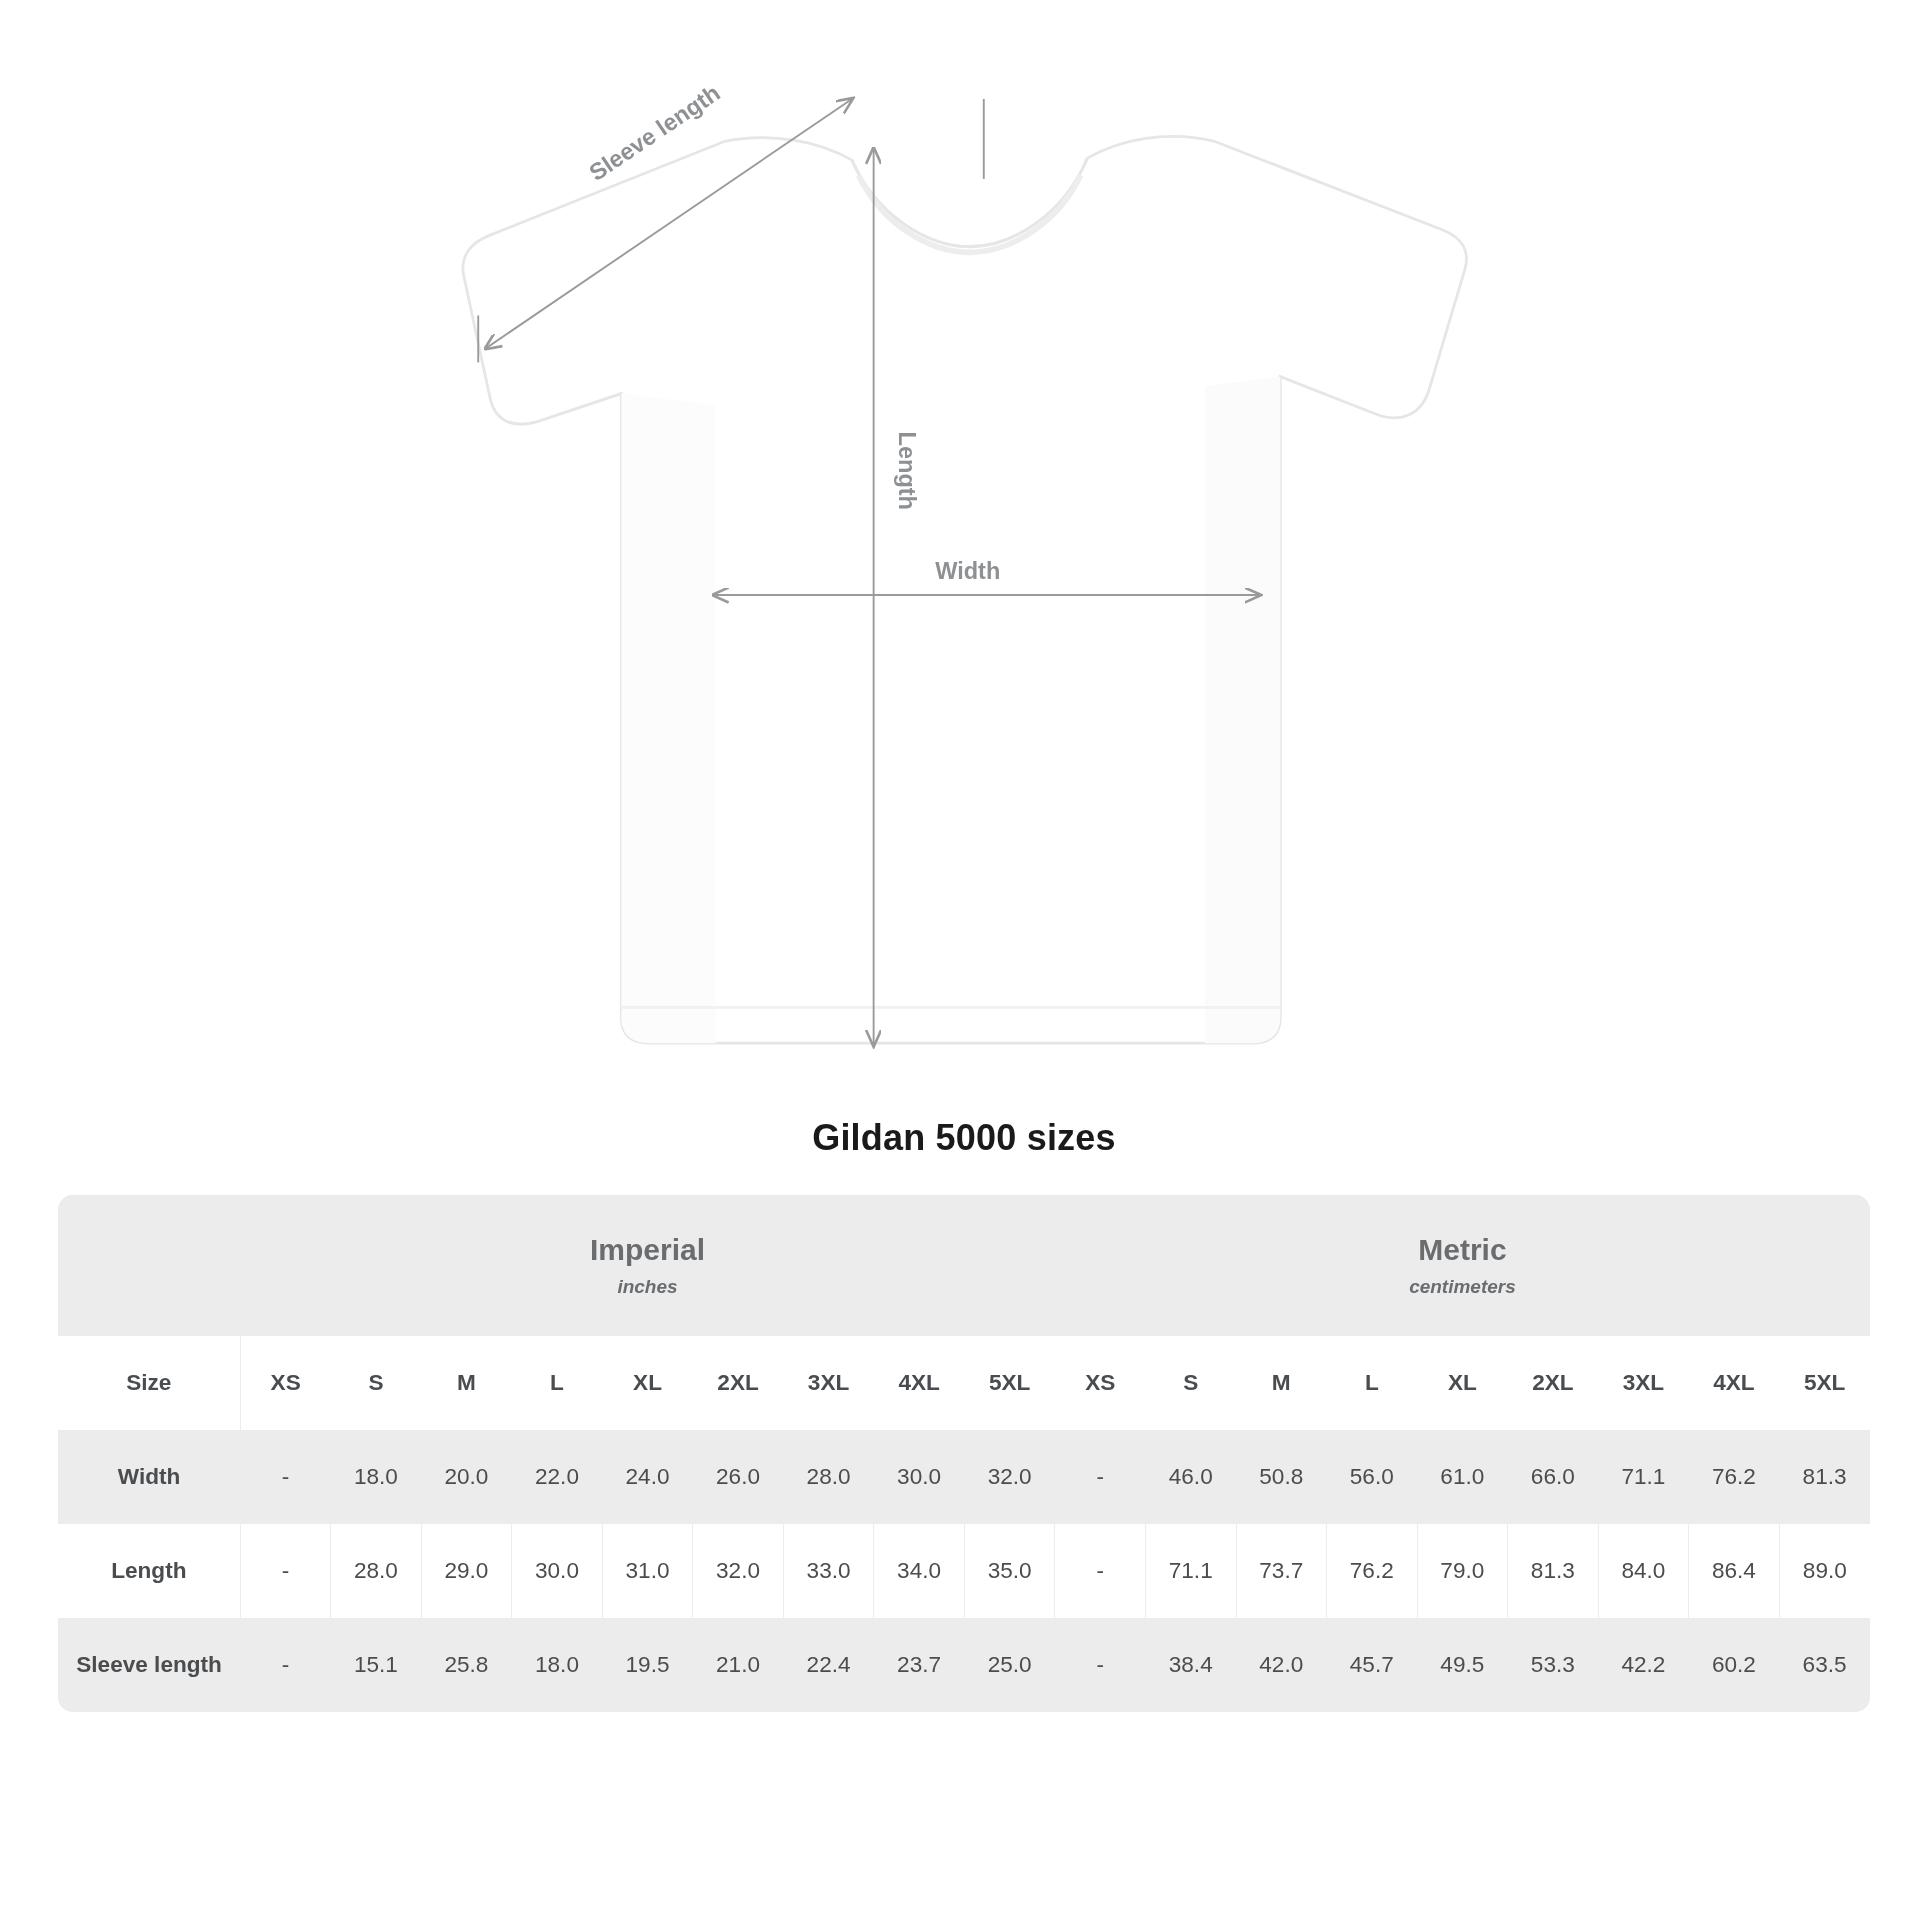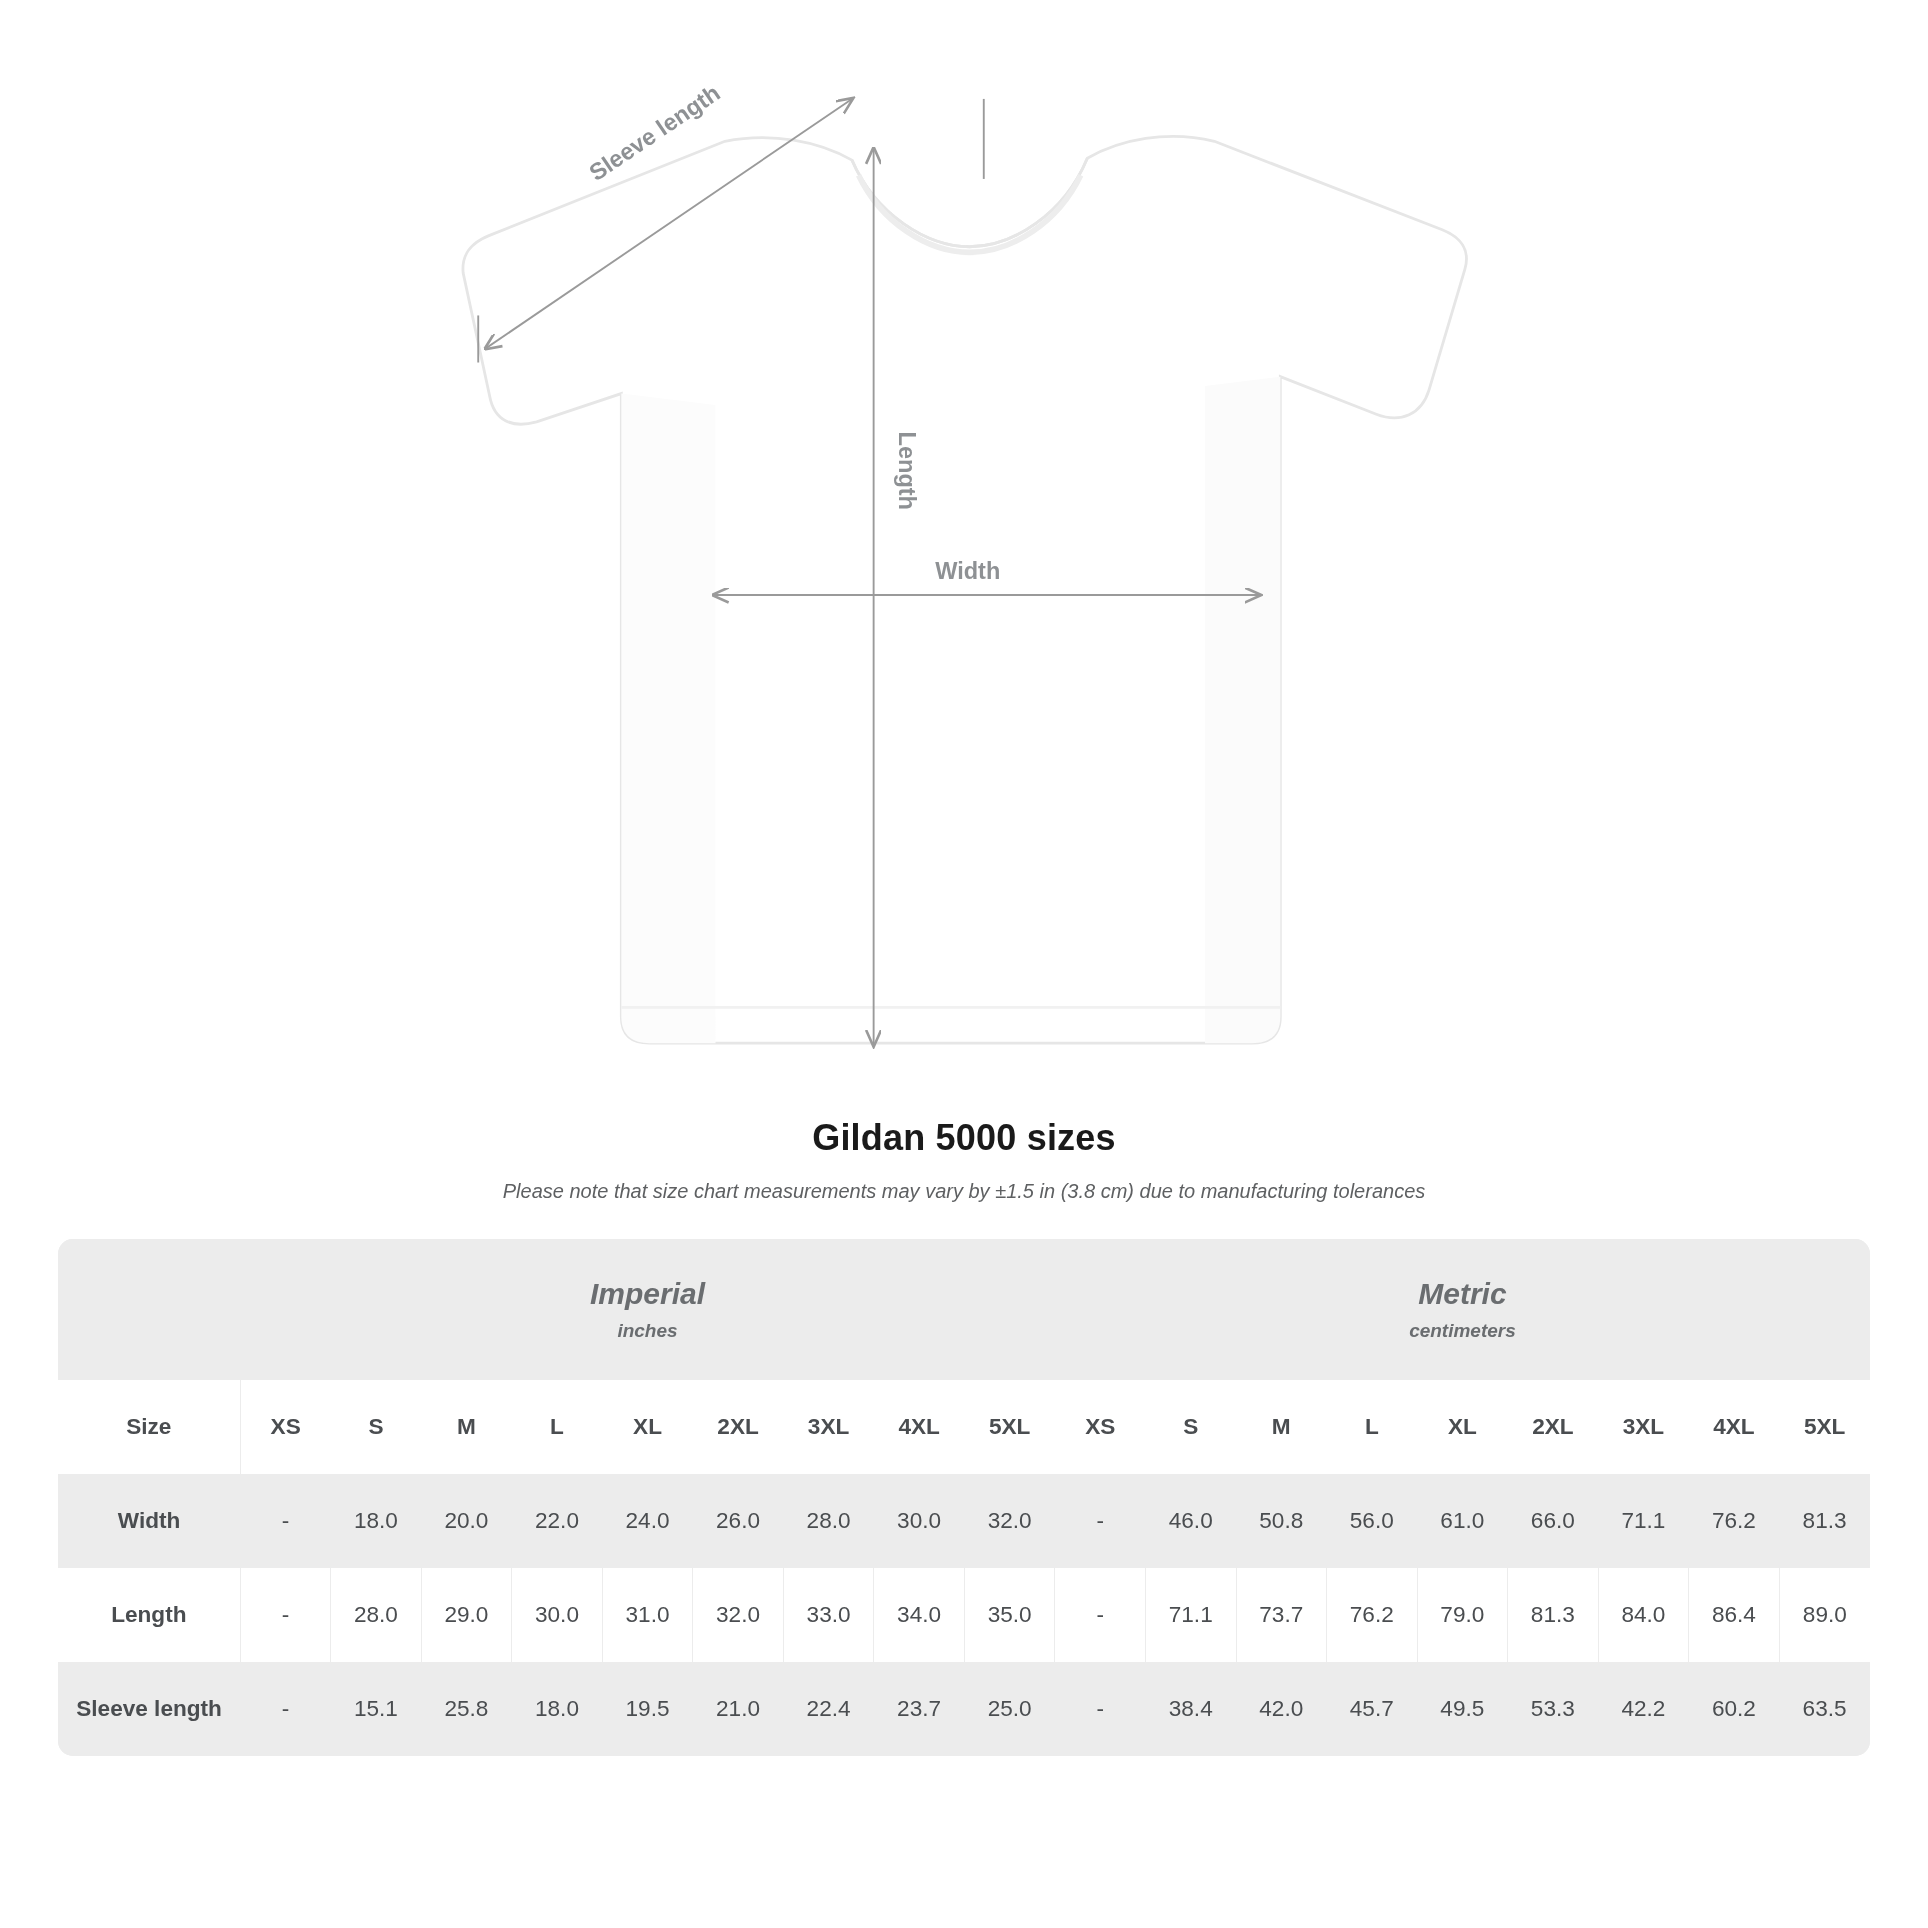--- a/index.html
+++ b/index.html
@@ -73,21 +73,20 @@
     border: none;
   }
   
   .unit-row th {
     height: 141px;
     background: #ececec;
     padding: 0;
   }
   .unit-name {
     font-size: 30px;
-    font-style: italic;
     font-weight: bold;
     color: #6a6d70;
     line-height: 1.1;
   }
   .unit-sub {
     font-size: 19px;
     font-style: italic;
     color: #6a6d70;
     margin-top: 9.4px;
   }
@@ -191,21 +190,20 @@
 
       <g stroke="#9a9a9a" fill="none" stroke-width="2">
         <line x1="758" y1="632" x2="1338" y2="632" marker-start="url(#arrowStart)" marker-end="url(#arrowEnd)"></line>
       </g>
       <text x="1028" y="615" font-family="Liberation Sans, sans-serif" font-size="25" font-weight="bold" fill="#8e9194" text-anchor="middle">Width</text>
     </svg>
   </div>
 
   <div class="title-block">
     <h1 class="chart-title">Gildan 5000 sizes</h1>
-    <div class="chart-note">Please note that size chart measurements may vary by ±1.5 in (3.8 cm) due to manufacturing tolerances</div>
   </div>
 
   <div class="table-wrap">
     <table class="size-table">
       <colgroup>
         <col class="col-label">
         <col class="col-data">
           <col class="col-data">
           <col class="col-data">
           <col class="col-data">

